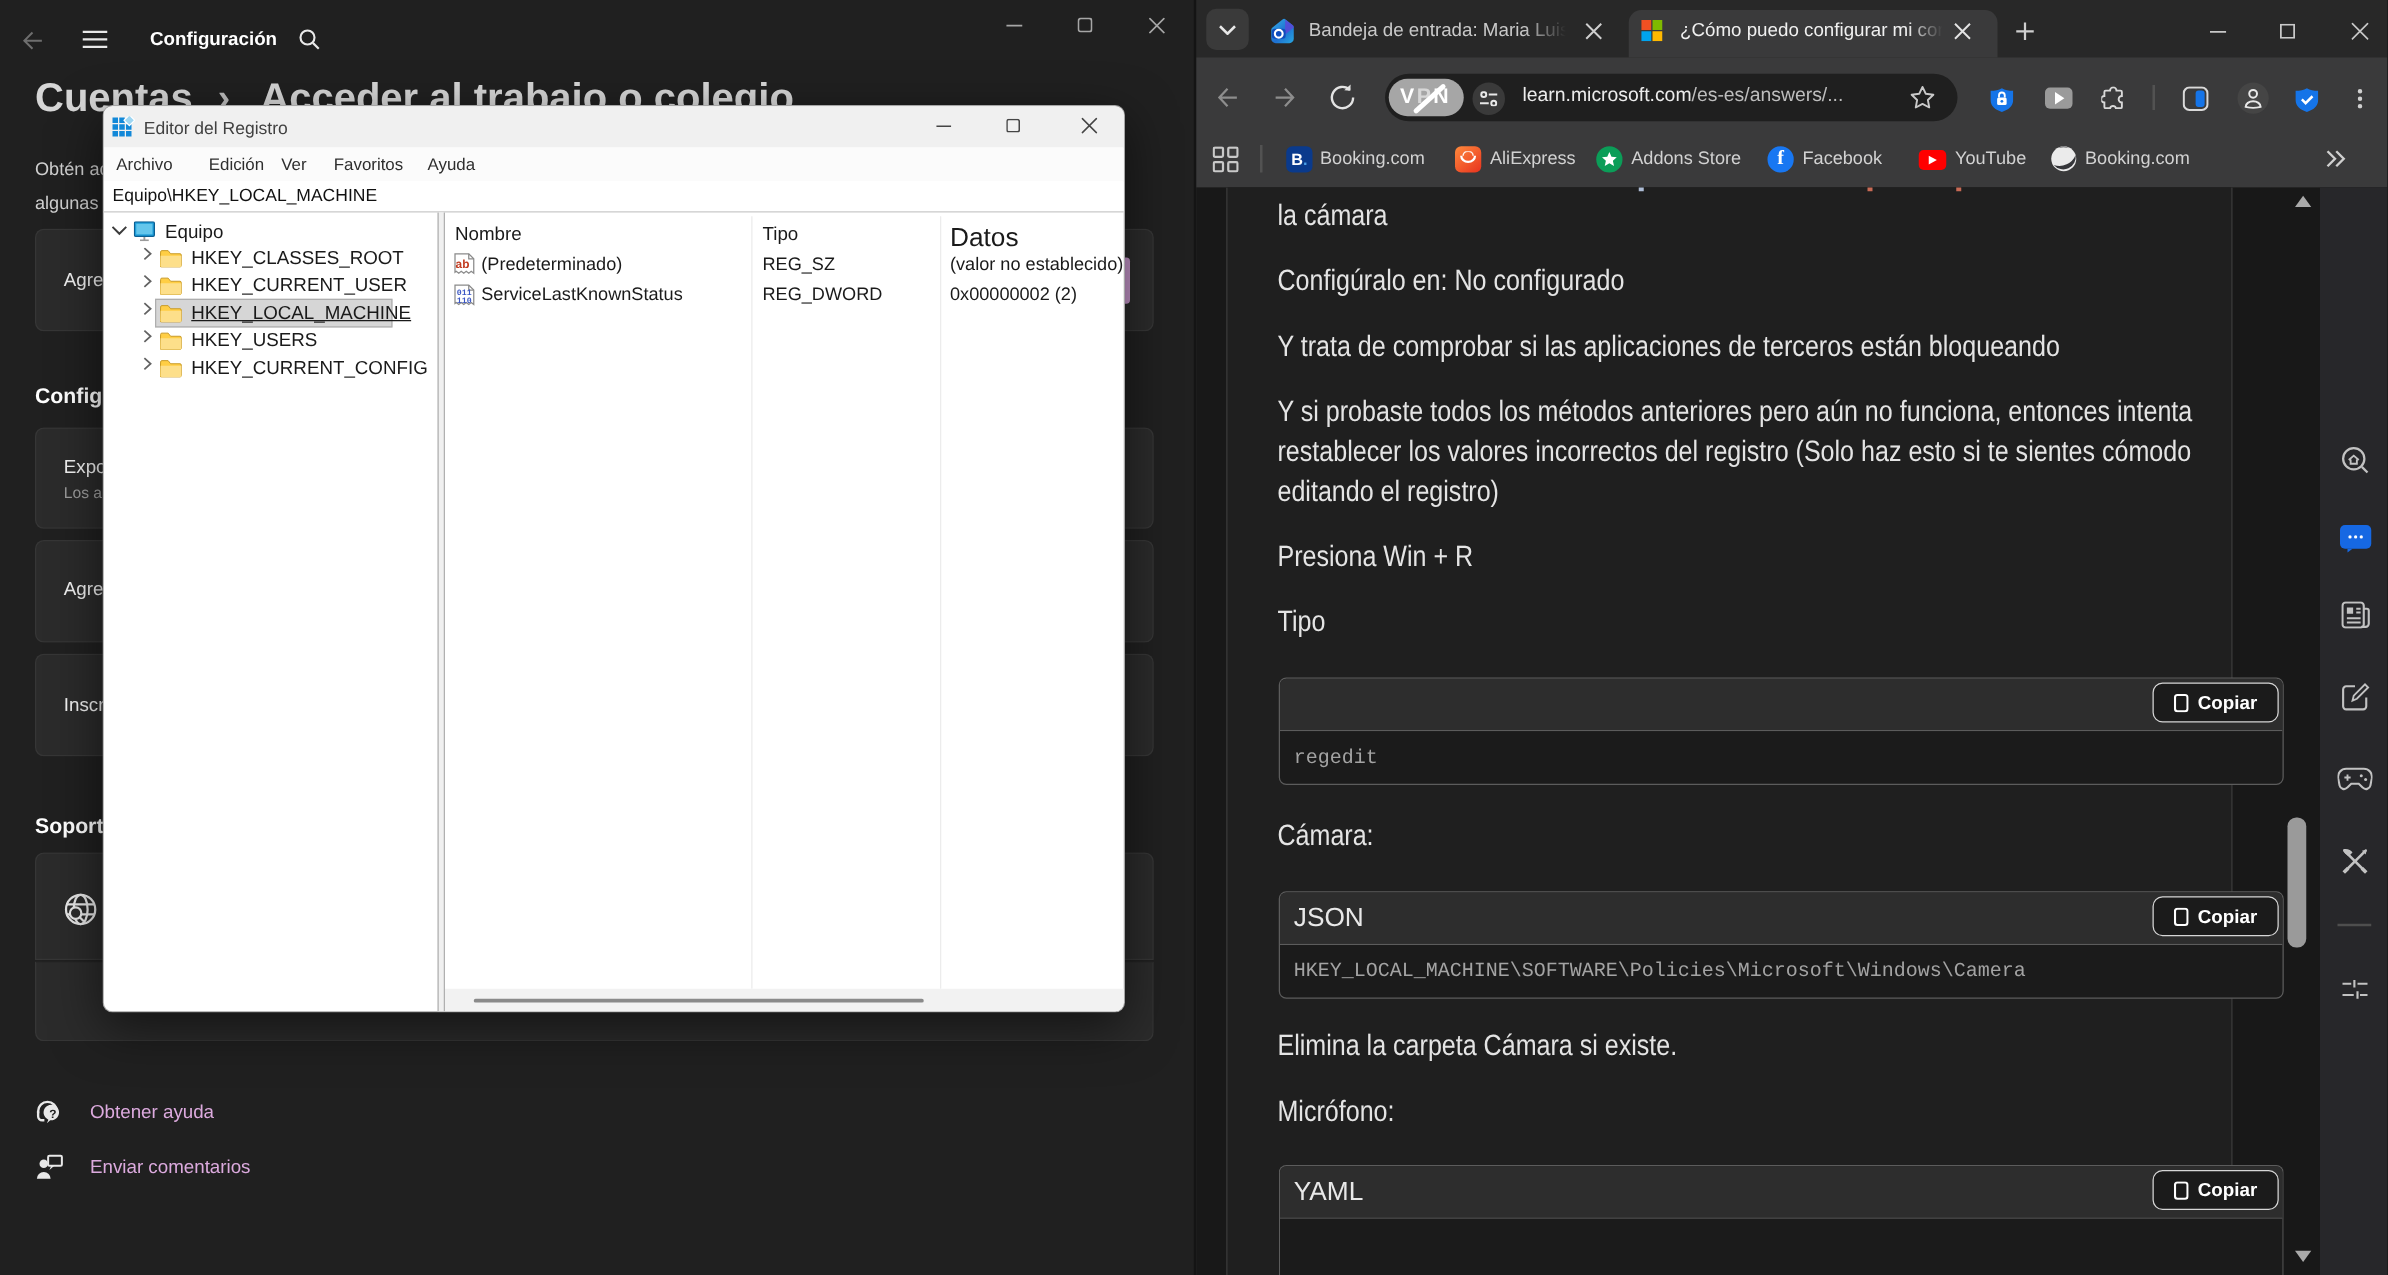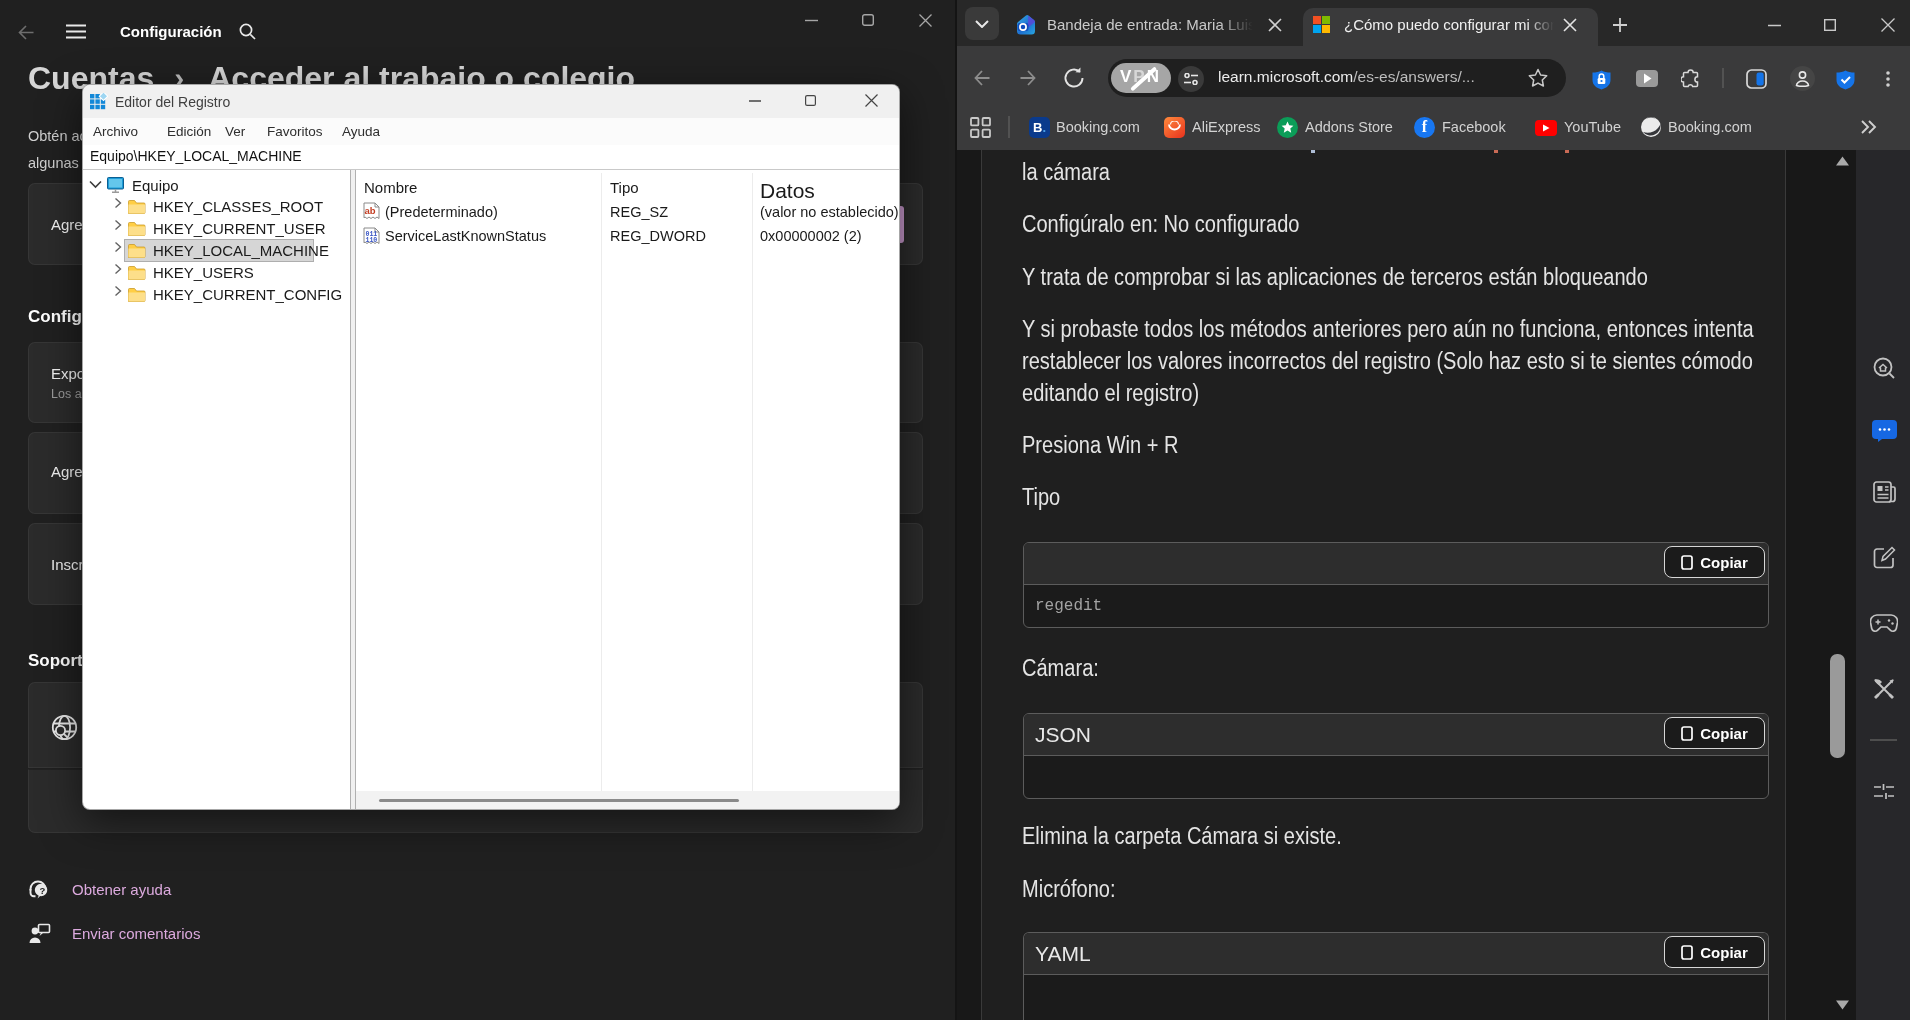--- a/index.html
+++ b/index.html
@@ -15,21 +15,21 @@
   .shead{position:absolute;left:28px;color:#fff;font-size:17px;font-weight:700;white-space:nowrap;}
   .slink{position:absolute;left:72px;color:#dcaade;font-size:15px;white-space:nowrap;}
   
   #reg{left:82px;top:84px;width:818px;height:726px;background:#fff;border-radius:8px;
        overflow:hidden;box-shadow:0 12px 40px rgba(0,0,0,.55);border:1px solid rgba(0,0,0,.35);box-sizing:border-box;}
   .rmenu{position:absolute;top:33px;height:27px;line-height:27px;color:#2e2e2e;font-size:13.5px;}
   .rtxt{position:absolute;color:#1a1a1a;font-size:14.5px;white-space:nowrap;text-align:right;}
   
   #browser{left:957px;top:0;width:953px;height:1020px;background:#282828;overflow:hidden;}
   .para{position:absolute;left:65px;line-height:32px;color:#e4e4e4;font-size:23.5px;transform:scaleX(.853);transform-origin:0 50%;white-space:nowrap;}
-  .codeblock{position:absolute;left:66px;width:746px;border:1px solid #5c5c5c;border-radius:6px;
+  .codeblock{position:absolute;left:66px;width:804px;border:1px solid #5c5c5c;border-radius:6px;
              background:#1b1b1b;box-sizing:border-box;}
   .cbhead{position:absolute;left:0;top:0;right:0;height:42px;background:#2d2d2d;
           border-bottom:1px solid #5c5c5c;border-radius:5px 5px 0 0;box-sizing:border-box;}
   .cblabel{position:absolute;left:11px;top:9px;font-size:21px;color:#e8e8e8;}
   .copybtn{position:absolute;right:3px;top:3px;width:101px;height:32px;border:1.5px solid #d6d6d6;
            border-radius:8px;box-sizing:border-box;color:#fff;font-size:15px;font-weight:700;
            display:flex;align-items:center;justify-content:center;gap:7px;background:#1b1b1b;}
   .mono{font-family:"Liberation Mono",monospace;font-size:16px;color:#a3a3a3;white-space:nowrap;}
 </style></head>
 <body>
@@ -179,21 +179,21 @@
     </g>
       </defs>
     <use href="#fold" y="0"></use>
       <use href="#fold" y="22"></use>
       <use href="#fold" y="44"></use>
       <use href="#fold" y="66"></use>
       <use href="#fold" y="88"></use>
   </svg>
   <div class="rtxt" style="left:70px;top:113px;font-size:15px;">HKEY_CLASSES_ROOT</div>
   <div class="rtxt" style="left:70px;top:135px;font-size:15px;">HKEY_CURRENT_USER</div>
-  <div class="rtxt" style="left:70px;top:157px;font-size:15px;">HKEY_LOCAL_MACHINE</div>
+  <div class="rtxt" style="left:70px;top:157px;font-size:15px;text-decoration:underline;">HKEY_LOCAL_MACHINE</div>
   <div class="rtxt" style="left:70px;top:179px;font-size:15px;">HKEY_USERS</div>
   <div class="rtxt" style="left:70px;top:201px;font-size:15px;">HKEY_CURRENT_CONFIG</div>
 
   <div class="abs" style="left:518px;top:88px;width:1px;height:618px;background:#ececec;"></div>
   <div class="abs" style="left:669px;top:88px;width:1px;height:618px;background:#ececec;"></div>
   <div class="rtxt" style="left:281px;top:94px;font-size:15px;">Nombre</div>
   <div class="rtxt" style="left:527px;top:94px;font-size:15px;">Tipo</div>
   <div class="rtxt" style="left:677px;top:94px;font-size:21px;">Datos</div>
 
   <svg class="abs" style="left:280px;top:117px" width="17" height="18" viewBox="0 0 17 18">
@@ -400,20 +400,21 @@
   </div>
 
   <div class="para" style="top:652px;">Cámara:</div>
 
   <div class="codeblock" style="top:713px;height:86px;">
     <div class="cbhead"></div>
       <div class="cblabel">JSON</div>
     <div class="copybtn"><svg width="12" height="15" viewBox="0 0 12 15">
           <rect x="1" y="1" width="10" height="13" rx="2" stroke="#fff" stroke-width="1.7" fill="none"></rect>
         </svg>Copiar</div>
+    <div class="mono" style="position:absolute;left:11px;top:54px;">HKEY_LOCAL_MACHINE\SOFTWARE\Policies\Microsoft\Windows\Camera</div>
   </div>
 
   <div class="para" style="top:820px;">Elimina la carpeta Cámara si existe.</div>
   <div class="para" style="top:873px;">Micrófono:</div>
 
   <div class="codeblock" style="top:932px;height:88px;border-bottom:none;border-radius:6px 6px 0 0;">
     <div class="cbhead"></div>
       <div class="cblabel">YAML</div>
     <div class="copybtn"><svg width="12" height="15" viewBox="0 0 12 15">
           <rect x="1" y="1" width="10" height="13" rx="2" stroke="#fff" stroke-width="1.7" fill="none"></rect>

